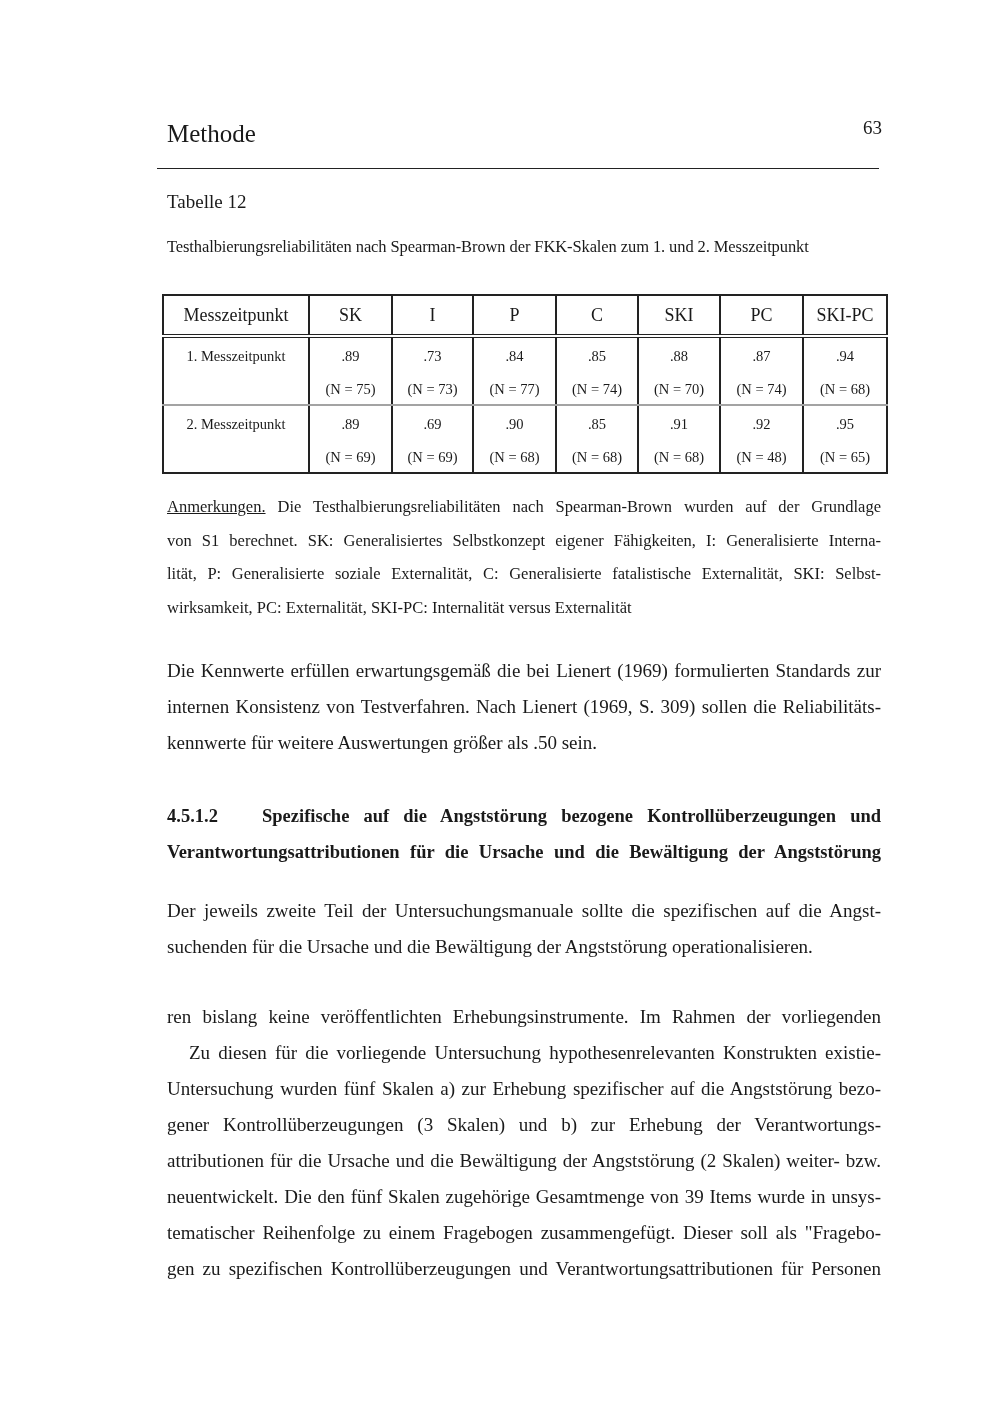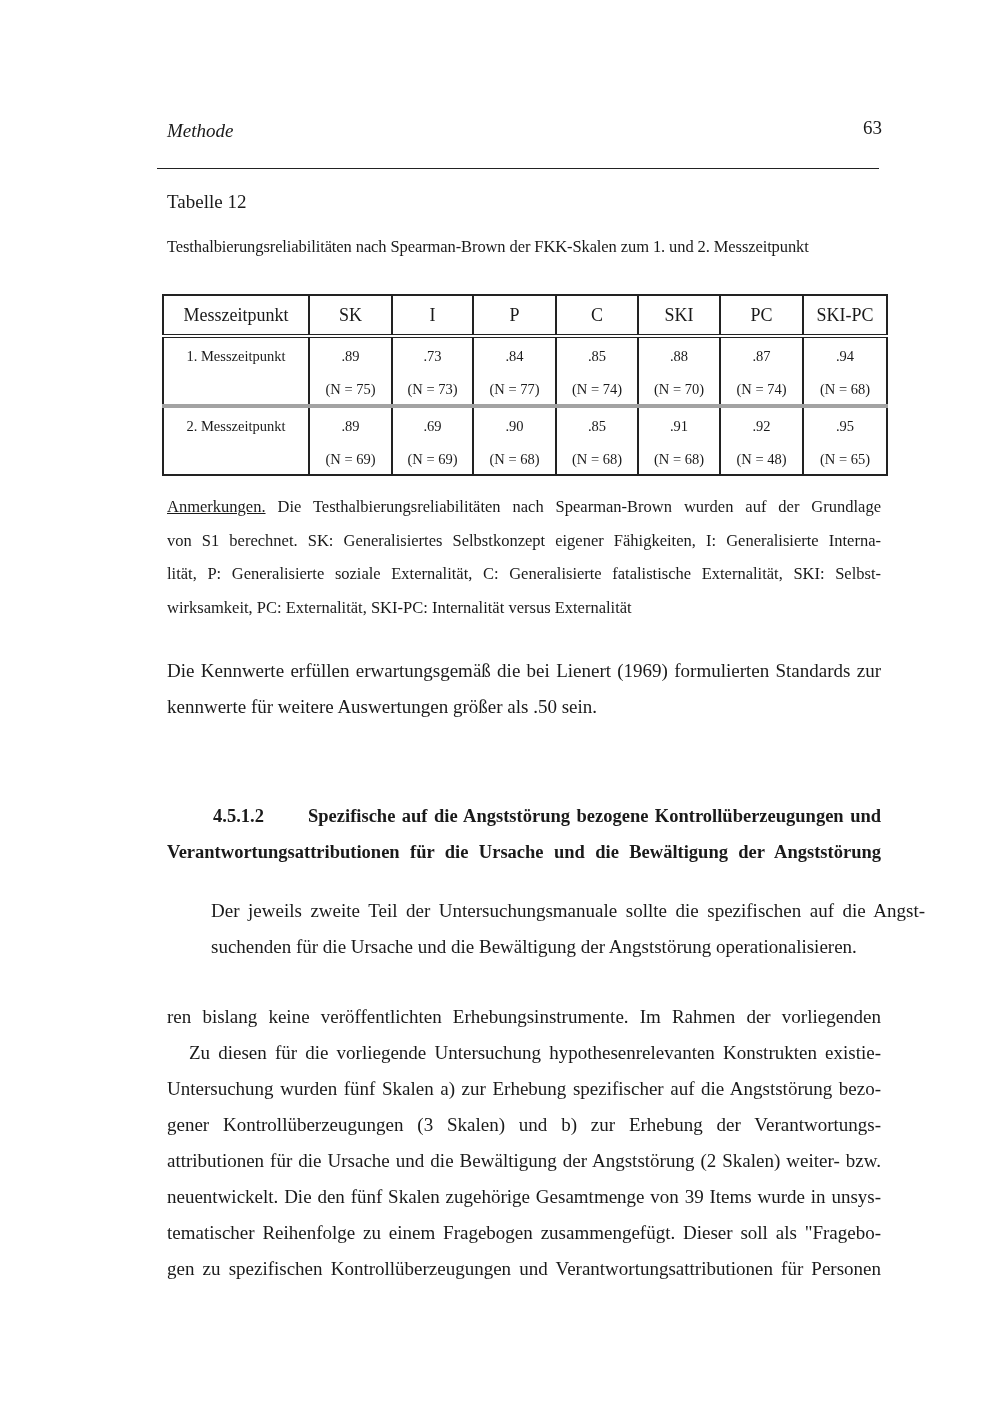--- a/index.html
+++ b/index.html
@@ -1,58 +1,58 @@
 <!DOCTYPE html>
 <html><head>
   <meta charset="utf-8">
   <style>
     html, body { margin: 0; padding: 0; background: #ffffff; }
     body {
       width: 1000px; height: 1414px; position: relative; overflow: hidden;
       font-family: "Liberation Serif", "DejaVu Serif", serif; color: #1a1a1a;
     }
     .abs { position: absolute; }
-    .header-left { left: 167px; top: 120px; font-size: 19px; font-style: italic; }
+    .header-left { left: 167px; top: 120px; font-size: 25px; }
     .header-right { right: 118px; top: 117px; font-size: 19px; }
     .rule { left: 157px; top: 168px; width: 722px; height: 0; border-top: 1.5px solid #222; }
     .tbl-label { left: 167px; top: 191px; font-size: 19px; }
     .tbl-caption { left: 167px; top: 237px; font-size: 16.5px; white-space: nowrap; letter-spacing: -0.1px; }
 
     table.data {
       position: absolute; left: 162px; top: 294px; width: 724px;
       border-collapse: collapse; border: 2px solid #222;
       font-size: 14.5px; table-layout: fixed;
     }
     table.data th, table.data td {
       border-left: 2px solid #222; border-right: 2px solid #222;
       text-align: center; padding: 0; font-weight: normal;
     }
     table.data thead th {
       height: 38px; font-size: 18px; border-bottom: 4px double #222; border-radius: 16px;
     }
     table.data tbody td { vertical-align: top; }
-    table.data tbody tr.r1 td { border-bottom: 4px solid #a3a3a3; }
+    table.data tbody tr.r1 td { border-bottom: 2px solid #a3a3a3; }
     .cell-val { display: block; padding-top: 10px; height: 24px; }
     .cell-n { display: block; padding-top: 9px; height: 23px; }
     .row-label { display: block; padding-top: 10px; }
 
     .notes {
       left: 167px; top: 490px; width: 714px; font-size: 16.5px; line-height: 33.5px;
       text-align: justify;
     }
     .notes .u { text-decoration: underline; }
     .para {
       left: 167px; width: 714px; font-size: 19px; line-height: 36px; text-align: justify;
     }
     .p1 { top: 653px; }
     .sec-heading {
       left: 167px; top: 798px; width: 714px; font-size: 18.5px; font-weight: bold; line-height: 36px;
     }
-    .sec-heading .num { display: inline-block; width: 95px; margin-left: 46px; }
-    .p2 { top: 893px; margin-left: 44px; }
+    .sec-heading .num { display: inline-block; width: 95px; }
+    .p2 { top: 893px; }
     .p3 { top: 999px; text-indent: 22px; }
     .line { display: block; text-align: justify; text-align-last: justify; white-space: nowrap; }
     .line.last { text-align-last: left; }
   </style>
 </head>
 <body>
 
 <div class="abs header-left">Methode</div>
 <div class="abs header-right">63</div>
 <div class="abs rule"></div>
@@ -155,20 +155,21 @@
 
 <div class="abs notes">
   <span class="line"><span class="u">Anmerkungen.</span><span> Die Testhalbierungsreliabilitäten nach Spearman-Brown wurden auf der Grundlage</span></span>
   <span class="line">von S1 berechnet. SK: Generalisiertes Selbstkonzept eigener Fähigkeiten, I: Generalisierte Interna-</span>
   <span class="line">lität, P: Generalisierte soziale Externalität, C: Generalisierte fatalistische Externalität, SKI: Selbst-</span>
   <span class="line last">wirksamkeit, PC: Externalität, SKI-PC: Internalität versus Externalität</span>
 </div>
 
 <div class="abs para p1">
   <span class="line">Die Kennwerte erfüllen erwartungsgemäß die bei Lienert (1969) formulierten Standards zur</span>
+  <span class="line">internen Konsistenz von Testverfahren. Nach Lienert (1969, S. 309) sollen die Reliabilitäts-</span>
   <span class="line last">kennwerte für weitere Auswertungen größer als .50 sein.</span>
 </div>
 
 <div class="abs sec-heading">
   <span class="line"><span class="num">4.5.1.2</span><span>Spezifische auf die Angststörung bezogene Kontrollüberzeugungen und</span></span>
   <span class="line">Verantwortungsattributionen für die Ursache und die Bewältigung der Angststörung</span>
 </div>
 
 <div class="abs para p2">
   <span class="line">Der jeweils zweite Teil der Untersuchungsmanuale sollte die spezifischen auf die Angst-</span>

